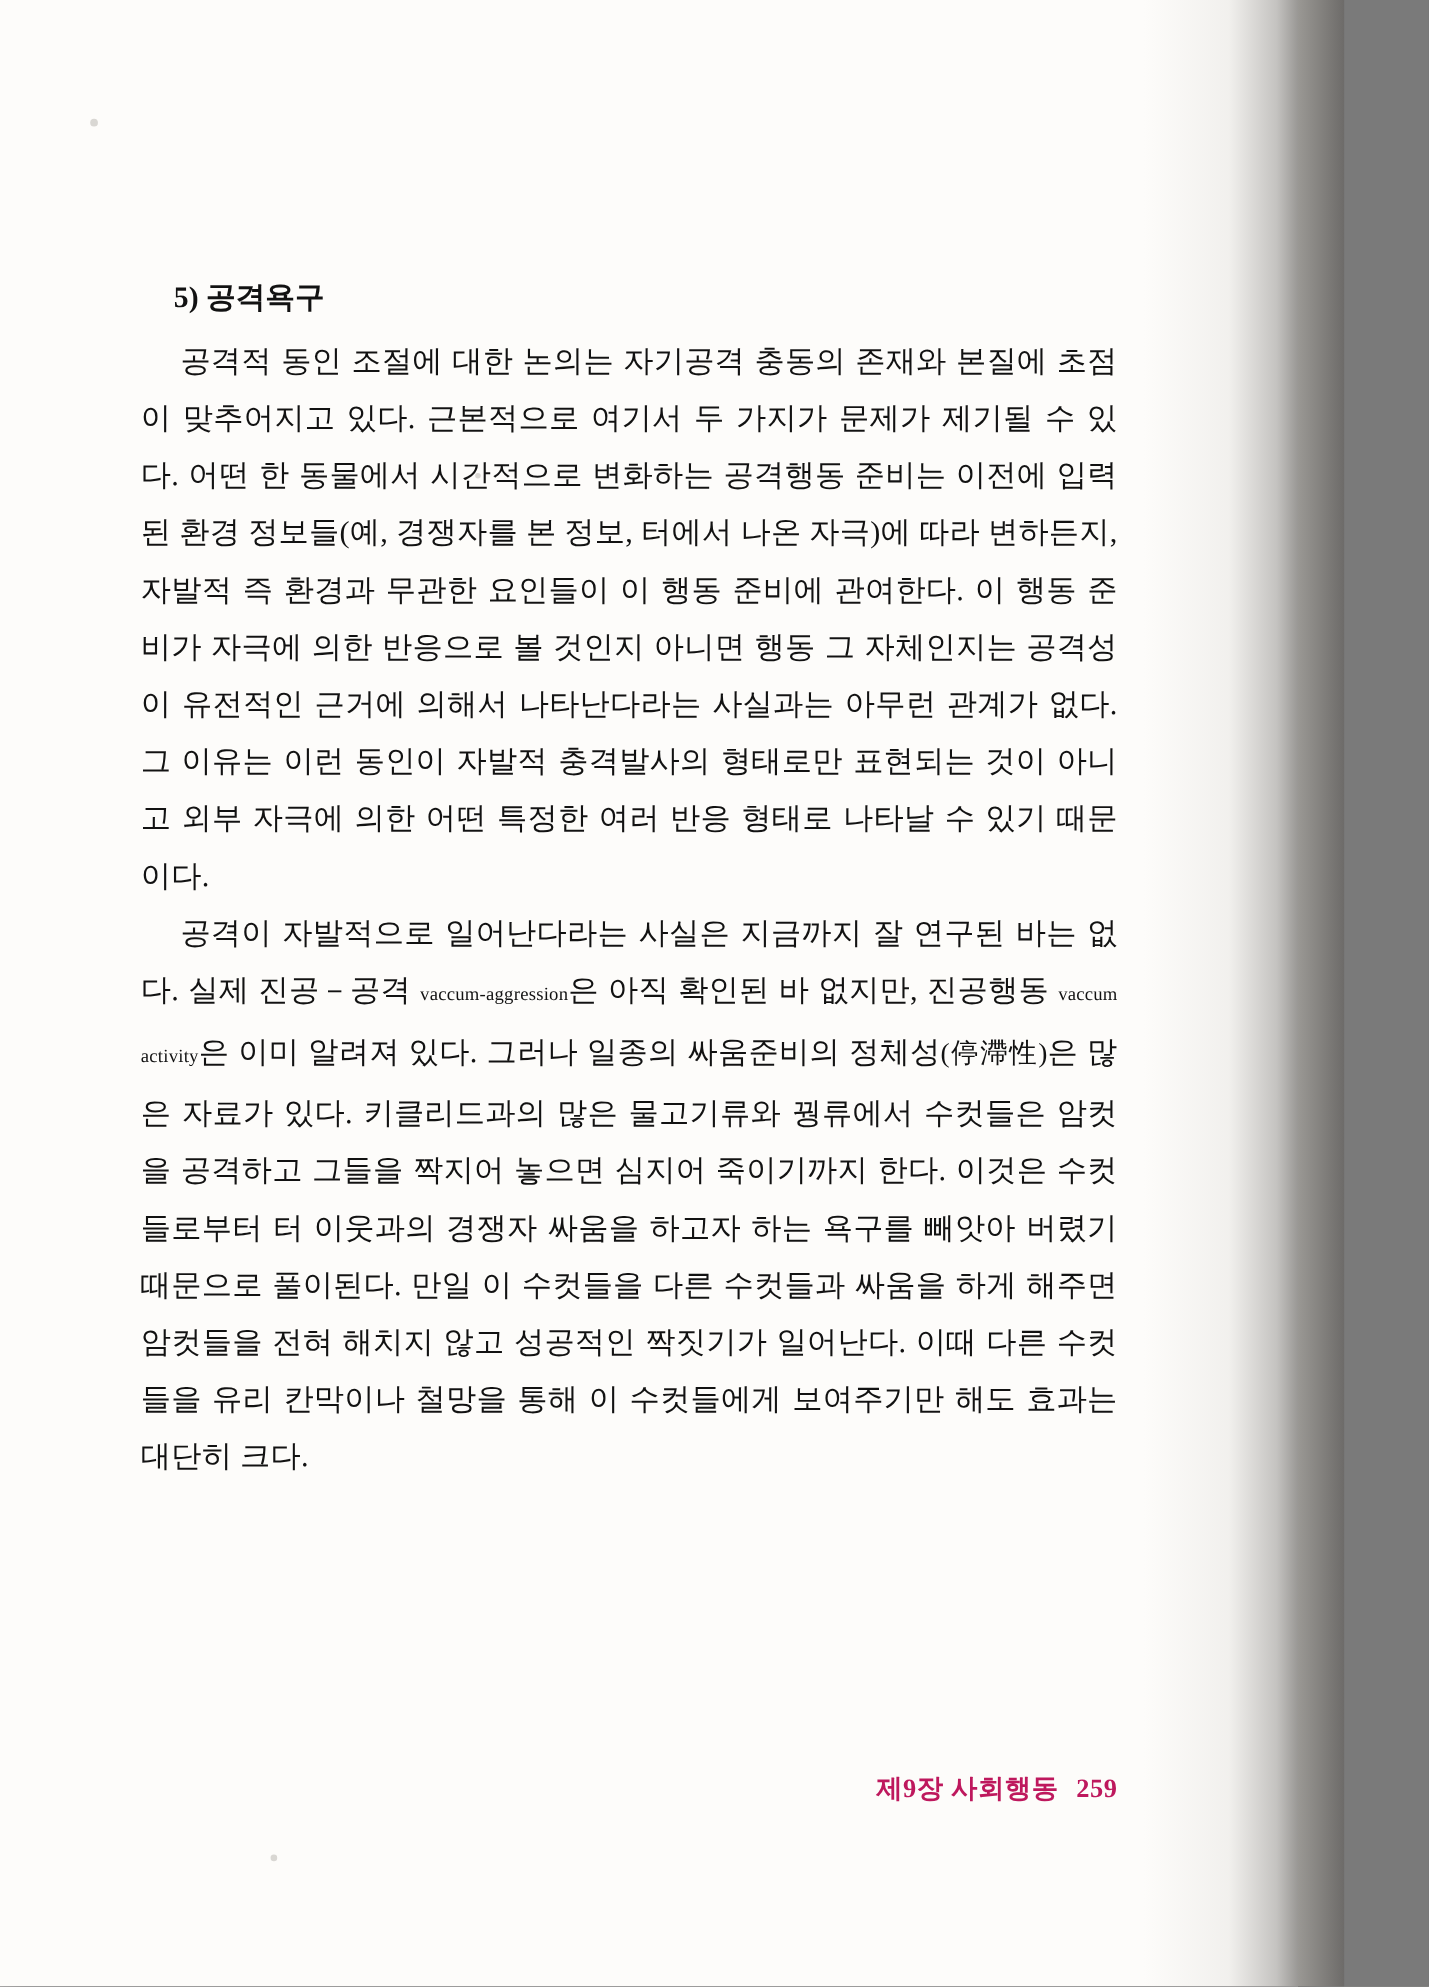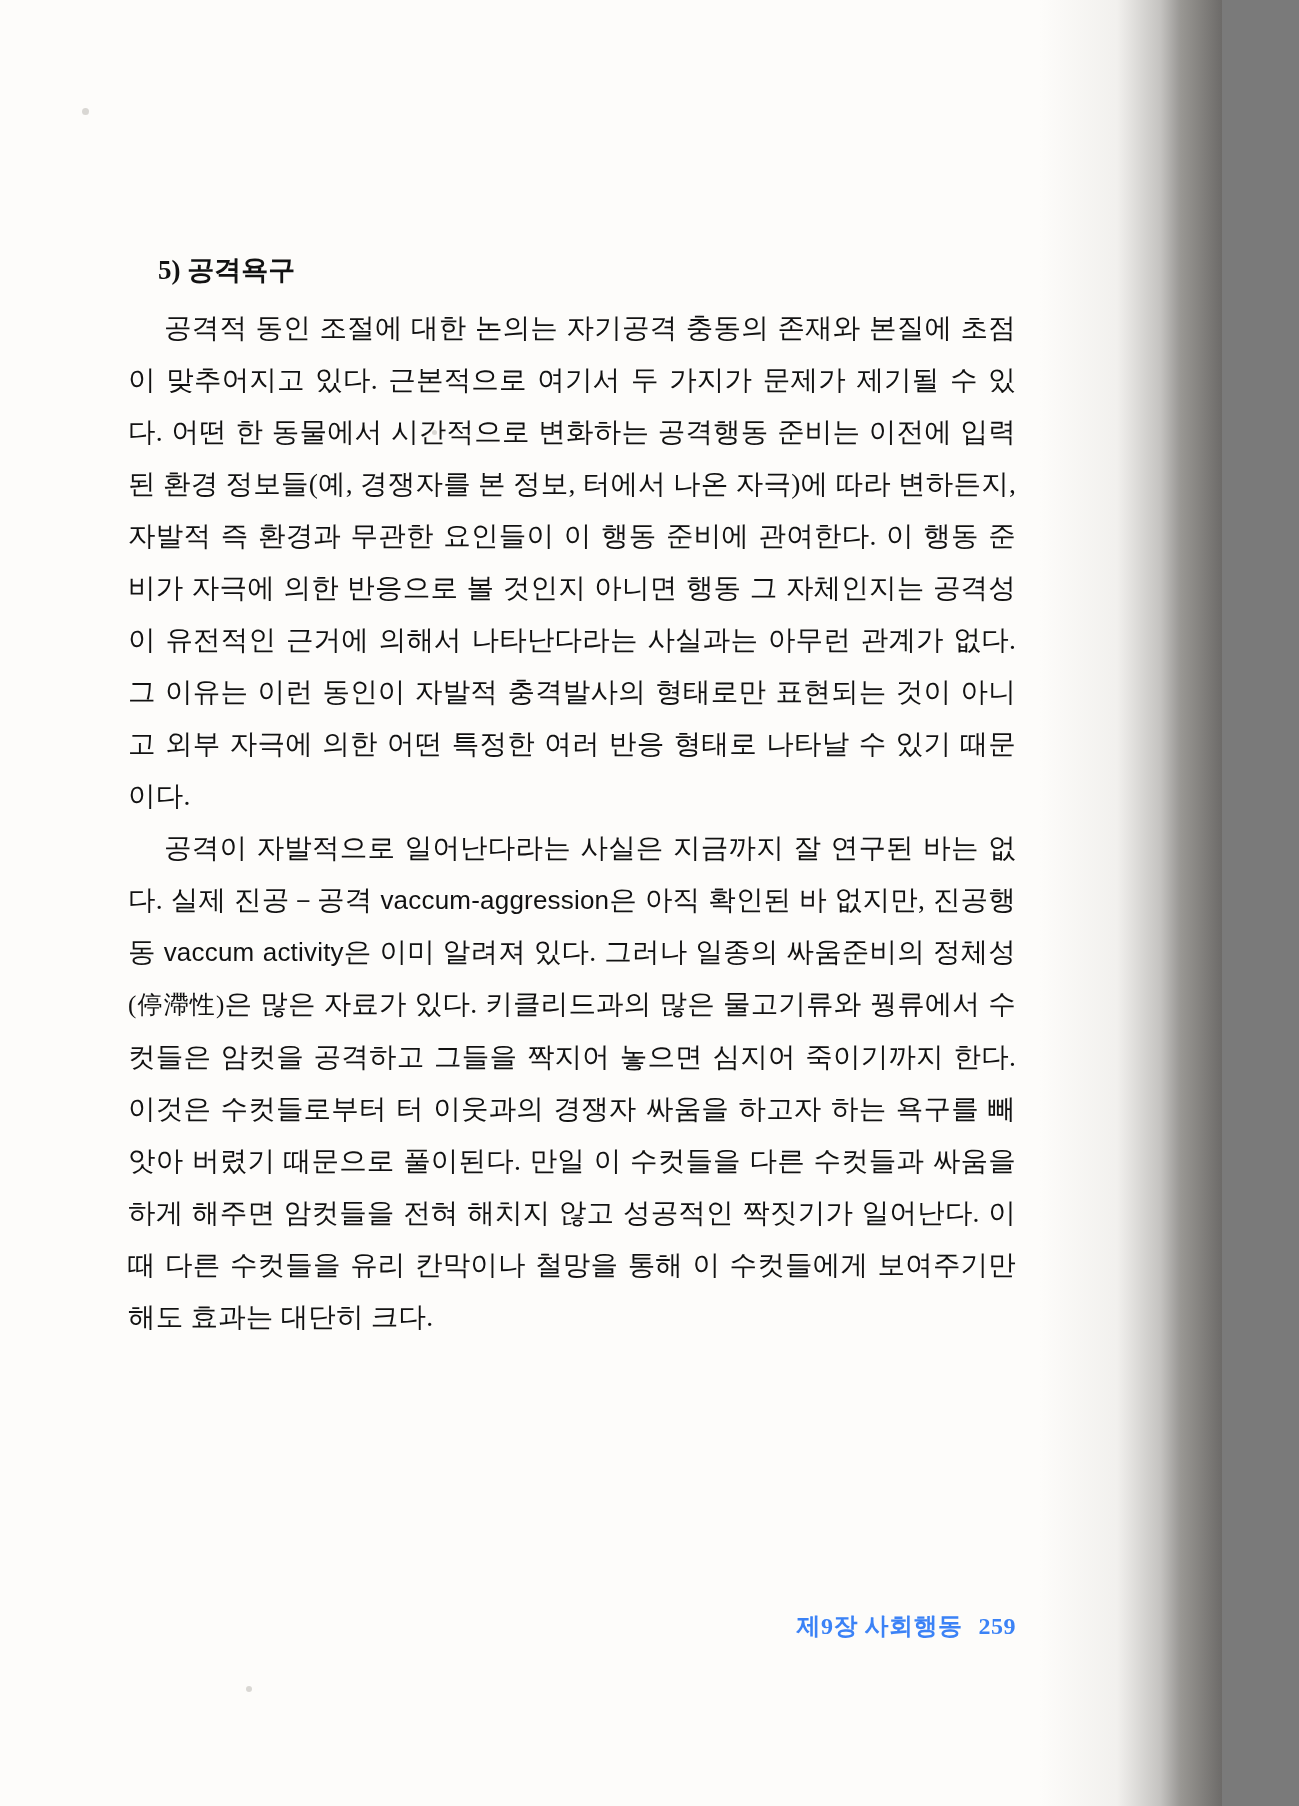--- a/index.html
+++ b/index.html
@@ -76,35 +76,35 @@
     font-size: 27px;
     line-height: 52px;
     color: #121212;
     margin: 0 0 6px 0;
     padding-left: 30px;
   }
   .ital {
     font-style: italic;
   }
   .latin {
-    font-family: Liberation Sans, sans-serif;
-    font-size: 26px;
+    font-family: Liberation Serif, serif;
+    font-size: 17px;
   }
   .hanja {
     font-size: 25px;
   }
   .footer {
     position: absolute;
     left: 128px;
     top: 1610px;
     width: 888px;
     text-align: right;
     font-size: 24px;
     font-weight: bold;
-    color: #3b82f6;
+    color: #be185d;
     letter-spacing: 0.5px;
   }
   .footer .pg {
     margin-left: 16px;
     font-family: "Liberation Serif", serif;
   }
   
   .speck {
     position: absolute;
     background: #cfcdc9;

